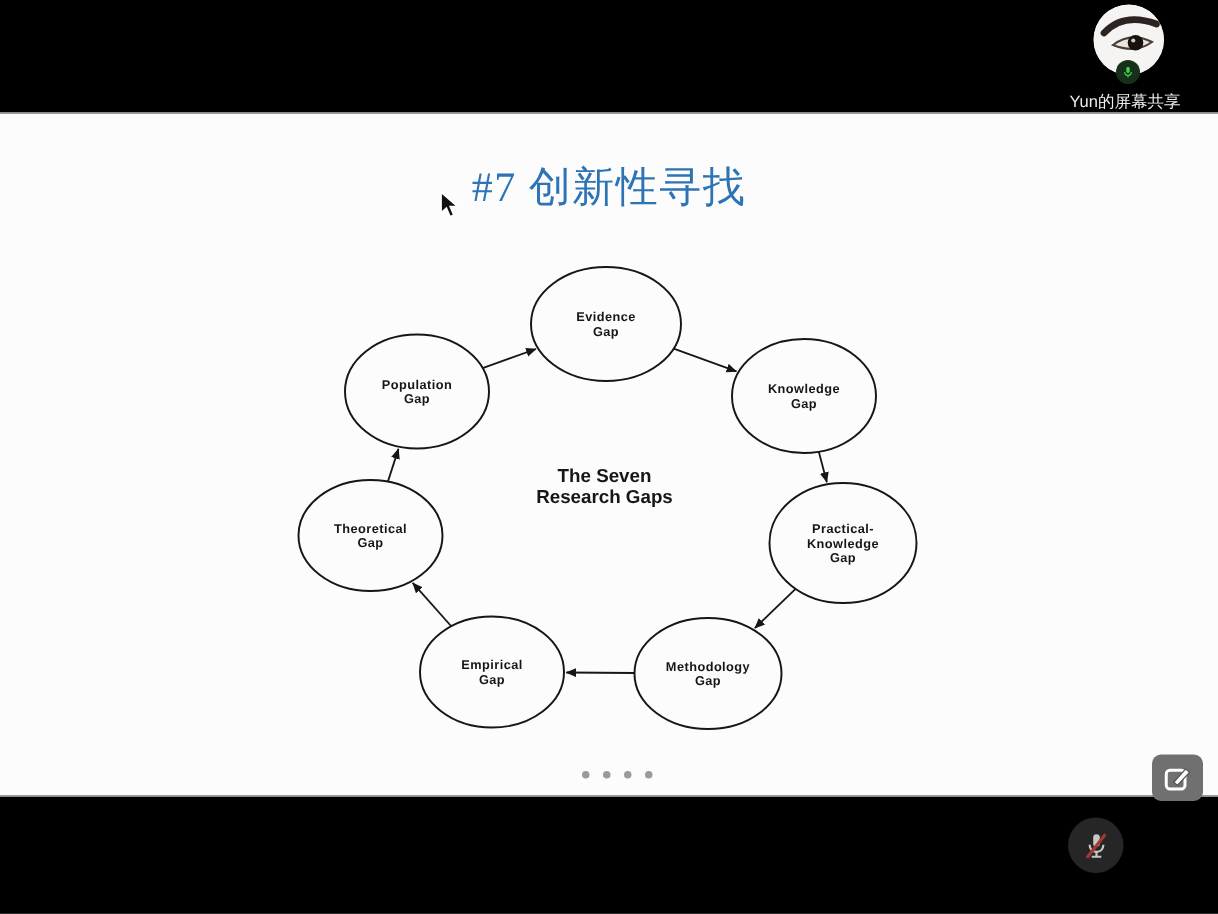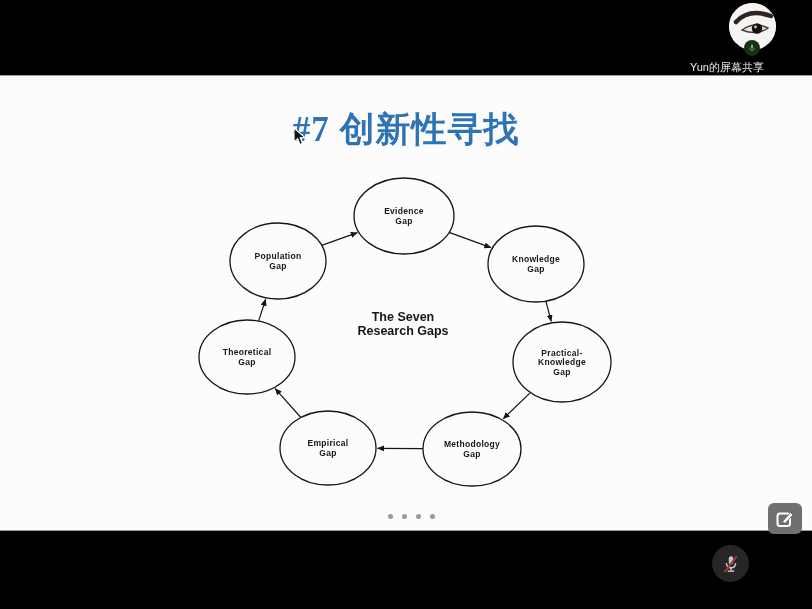--- a/index.html
+++ b/index.html
@@ -2,32 +2,32 @@
 <html><head>
 <meta charset="utf-8">
 <style>
   html,body{margin:0;padding:0;background:#000;}
   .screen{position:relative;width:812px;height:609px;background:#000;overflow:hidden;
           font-family:"Liberation Sans","DejaVu Sans",sans-serif;}
   
   .slide{position:absolute;left:0;top:75px;width:812px;height:456px;background:#fcfcfc;
          border-top:1px solid #9b9b9b;border-bottom:1px solid #9b9b9b;box-sizing:border-box;}
   .slide-title{position:absolute;left:0;top:30px;width:100%;text-align:center;
-               font-family:"Liberation Serif","DejaVu Serif",serif;font-weight:bold;
-               font-size:35px;letter-spacing:1px;color:#2e74b5;}
+               font-family:"Liberation Serif","DejaVu Serif",serif;font-weight:normal;
+               font-size:28px;letter-spacing:1px;color:#2e74b5;}
   #diagram-svg{position:absolute;left:0;top:0;}
   .dots{position:absolute;left:388px;top:438px;display:flex;gap:9px;}
   .dots span{width:5px;height:5px;border-radius:50%;background:#9a9a9a;display:block;}
   
   .share-indicator{position:absolute;left:690px;top:0;width:120px;height:78px;}
   .avatar{position:absolute;left:39px;top:3px;width:47px;height:47px;border-radius:50%;
           background:#f4f3f1;overflow:hidden;}
   .audio-badge{position:absolute;left:54px;top:40px;width:16px;height:16px;border-radius:50%;
                background:#17301a;display:flex;align-items:center;justify-content:center;}
-  .share-label{position:absolute;left:0;top:60px;width:120px;
+  .share-label{position:absolute;left:0;top:60px;width:120px;text-align:center;
                color:#ececec;font-size:11px;text-shadow:0 1px 2px #000;}
   .annotate-btn{position:absolute;left:768px;top:503px;width:34px;height:31px;border-radius:6px;
                 background:#707070;display:flex;align-items:center;justify-content:center;border:none;}
   .mic-btn{position:absolute;left:712px;top:545px;width:37px;height:37px;border-radius:50%;
            background:#262626;display:flex;align-items:center;justify-content:center;border:none;}
   .cursor{position:absolute;left:293px;top:127px;}
 </style>
 </head>
 <body>
 

